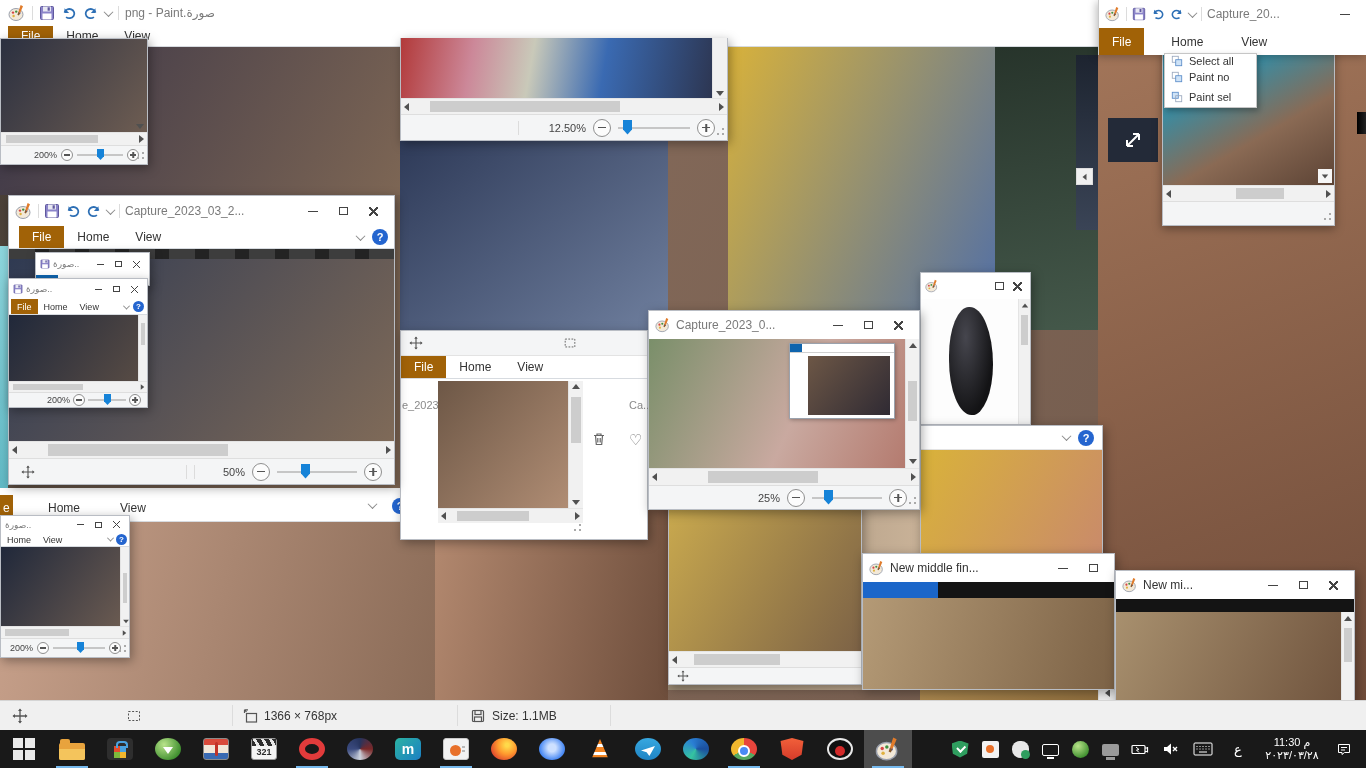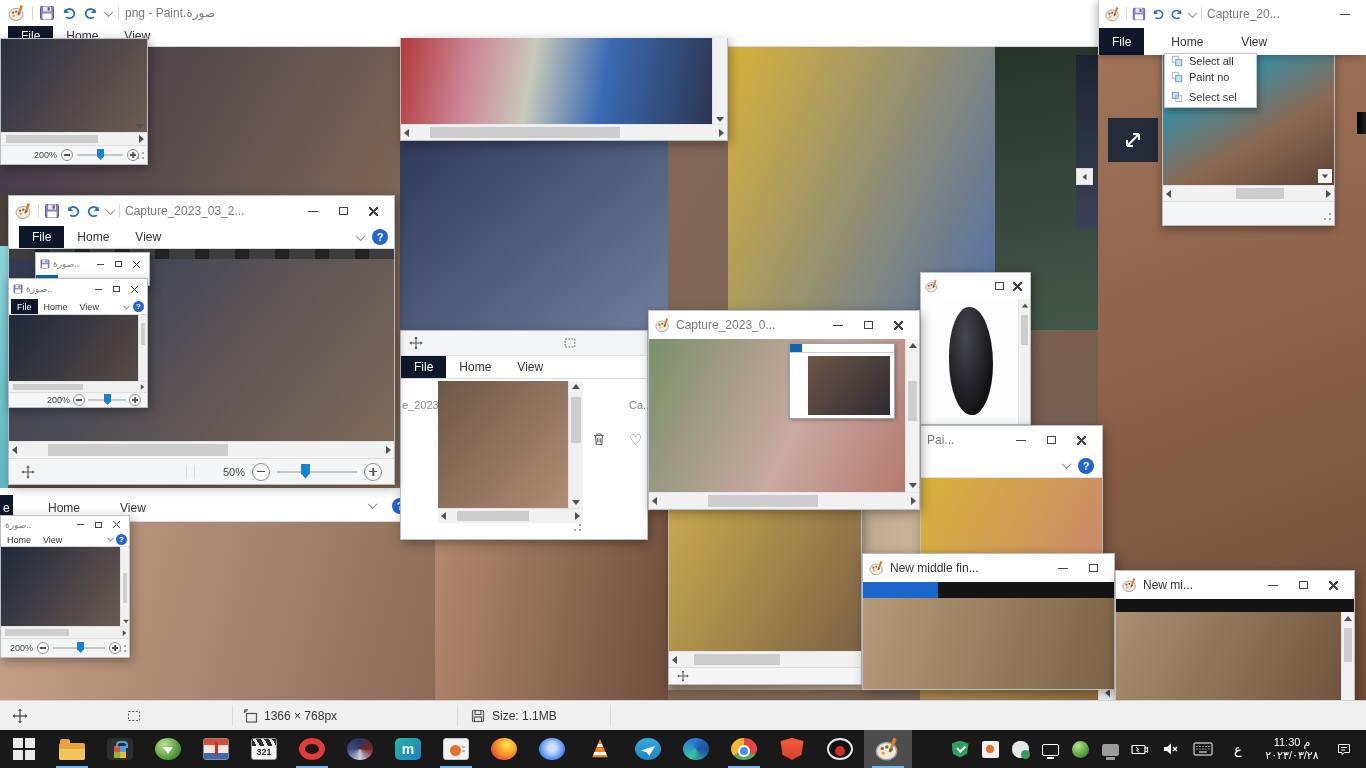--- a/index.html
+++ b/index.html
@@ -15,21 +15,21 @@
 .ttl{color:#7a7a7a;white-space:nowrap;overflow:hidden;text-overflow:ellipsis}
 .rtl{direction:rtl}
 .cbtns{display:flex;margin-left:auto;align-self:stretch;align-items:stretch}
 .cb{display:flex;align-items:center;justify-content:center;width:30px}
 .cb.sm{width:18px}
 .mline{width:10px;height:1px;background:#444}
 .msq{width:9px;height:8px;border:1px solid #444}
 .xg{width:9px;height:9px;background:linear-gradient(45deg,transparent 44%,#444 44% 56%,transparent 56%),linear-gradient(-45deg,transparent 44%,#444 44% 56%,transparent 56%)}
 .tabs{display:flex;align-items:stretch;background:#fff;border-bottom:1px solid #d7dbe0;flex:none;position:relative}
 .tab{display:flex;align-items:center;padding:0 13px;color:#333}
-.tab.file{background:#0f172a;color:#fff}
+.tab.file{background:#a16207;color:#fff}
 .sep{width:1px;height:14px;background:#dcdcdc;flex:none}
 .chev{display:inline-block;width:7px;height:7px;border-right:1.6px solid #8a8a8a;border-bottom:1.6px solid #8a8a8a;transform:rotate(45deg) translate(-1px,-1px)}
 .help{border-radius:50%;background:#2465cf;color:#fff;display:flex;align-items:center;justify-content:center;font-weight:700;width:16px;height:16px;font-size:11px;flex:none}
 .help.sm{width:11px;height:11px;font-size:8px}
 
 .scrollh{display:flex;align-items:center;background:#f1f1f1;border-top:1px solid #e4e4e4;padding:0 3px;gap:3px;flex:none}
 .track{background:#f1f1f1;position:relative;flex:1;align-self:stretch}
 .sthm{position:absolute;background:#cdcdcd;top:2px;bottom:2px}
 .vtrack{position:absolute;background:#f1f1f1;border-left:1px solid #e4e4e4}
 .vthm{position:absolute;background:#cdcdcd;left:2px;right:2px}
@@ -220,20 +220,37 @@
         <span class="arr d" style="position:absolute;left:3px;bottom:2px"></span>
       </div>
     </div>
     <div class="scrollh" style="height:16px">
       <span class="arr l"></span>
       <div class="track">
           <div class="sthm" style="left:18px;width:190px"></div>
         </div>
       <span class="arr r"></span>
     </div>
+    <div class="zoomrow t11" style="height:26px">
+      <span class="sep" style="margin-right:auto;margin-left:105px"></span>
+      <span>12.50%</span>
+      <span class="zbtn">
+          <i class="zh"></i>
+        </span>
+      <div class="slider" style="width:72px">
+          <div class="sthumb" style="left:5px"></div>
+        </div>
+      <span class="zbtn">
+          <i class="zh"></i>
+          <i class="zv"></i>
+        </span>
+      <span class="grip">
+          <i></i>
+        </span>
+    </div>
   </div>
 
   <div class="abs" style="left:0;top:488px;width:418px;height:34px;background:#fff;border-bottom:1px solid #d7dbe0;display:flex;align-items:flex-end;z-index:4">
     <span class="tab file" style="height:26px;width:13px;padding:0 3px;overflow:hidden">e</span>
     <span class="tab" style="height:26px;margin-left:22px">Home</span>
     <span class="tab" style="height:26px;margin-left:14px">View</span>
     <span class="chev" style="position:absolute;right:42px;bottom:12px"></span>
     <span class="help" style="position:absolute;right:10px;bottom:7px">?</span>
   </div>
 
@@ -551,20 +568,36 @@
         <span class="arr d" style="position:absolute;left:3px;bottom:4px"></span>
       </div>
     </div>
     <div class="scrollh" style="height:17px">
       <span class="arr l"></span>
       <div class="track">
           <div class="sthm" style="left:48px;width:110px"></div>
         </div>
       <span class="arr r"></span>
     </div>
+    <div class="zoomrow t11" style="height:24px">
+      <span>25%</span>
+      <span class="zbtn">
+          <i class="zh"></i>
+        </span>
+      <div class="slider" style="width:70px">
+          <div class="sthumb" style="left:12px"></div>
+        </div>
+      <span class="zbtn">
+          <i class="zh"></i>
+          <i class="zv"></i>
+        </span>
+      <span class="grip">
+          <i></i>
+        </span>
+    </div>
   </div>
 
   <div class="win" style="left:920px;top:272px;width:111px;height:153px;z-index:7">
     <div class="tbar" style="height:26px;padding:0 4px">
       <span class="icon i14">
           <svg viewBox="0 0 18 18">
             <ellipse cx="8" cy="10.5" rx="7" ry="6" fill="#f3e9d8" stroke="#9aa0ad"></ellipse>
             <circle cx="5" cy="8.6" r="1.2" fill="#d64545"></circle>
             <circle cx="8.2" cy="7.6" r="1.2" fill="#3f8f3f"></circle>
             <circle cx="11.3" cy="9" r="1.2" fill="#3f64c9"></circle>
@@ -585,34 +618,20 @@
     <div style="flex:1;background:#fdfdfd;position:relative">
       <div class="blob" style="left:28px;top:8px;width:44px;height:108px"></div>
       <div class="vtrack" style="right:0;top:0;bottom:0;width:12px">
         <span class="arr u" style="position:absolute;left:2px;top:4px;transform:scale(.8)"></span>
         <div class="vthm" style="top:16px;height:30px"></div>
       </div>
     </div>
   </div>
 
   <div class="win" style="left:920px;top:425px;width:183px;height:135px;z-index:8">
-    <div class="tbar" style="height:28px">
-      <span class="ttl">Pai...</span>
-      <span class="cbtns">
-        <span class="cb">
-            <i class="mline"></i>
-          </span>
-        <span class="cb">
-            <i class="msq"></i>
-          </span>
-        <span class="cb">
-            <i class="xg"></i>
-          </span>
-      </span>
-    </div>
     <div style="height:24px;background:#fff;border-bottom:1px solid #e3e3e3;display:flex;align-items:center;justify-content:flex-end;gap:8px;padding:0 8px;flex:none">
       <span class="chev"></span>
       <span class="help">?</span>
     </div>
     <div class="imgph" style="background:linear-gradient(120deg,#d9b23a,#c98a6b)"></div>
   </div>
 
   <div class="win" style="left:668px;top:505px;width:194px;height:180px;z-index:8">
     <div class="imgph" style="background:linear-gradient(120deg,#c9a94e,#7c6246)"></div>
     <div class="scrollh" style="height:16px">
@@ -764,21 +783,21 @@
         </span>
       <span>Paint no</span>
     </div>
     <div class="mrow t11">
       <span class="icon i12">
           <svg viewBox="0 0 14 14" fill="none">
             <rect x="1.5" y="1.5" width="7" height="7" fill="#cfe3f7" stroke="#5b8dc9"></rect>
             <rect x="5.5" y="5.5" width="7" height="7" stroke="#9aa8bd"></rect>
           </svg>
         </span>
-      <span>Select sel</span>
+      <span>Paint sel</span>
     </div>
   </div>
 
   <div class="expandbox" style="left:1108px;top:118px;width:50px;height:44px;z-index:2">
     <span class="icon" style="width:24px;height:24px">
         <svg viewBox="0 0 24 24" stroke="#fff" stroke-width="2" fill="none">
           <path d="M6 18 L18 6 M18 6 h-6 M18 6 v6 M6 18 h6 M6 18 v-6"></path>
         </svg>
       </span>
   </div>

